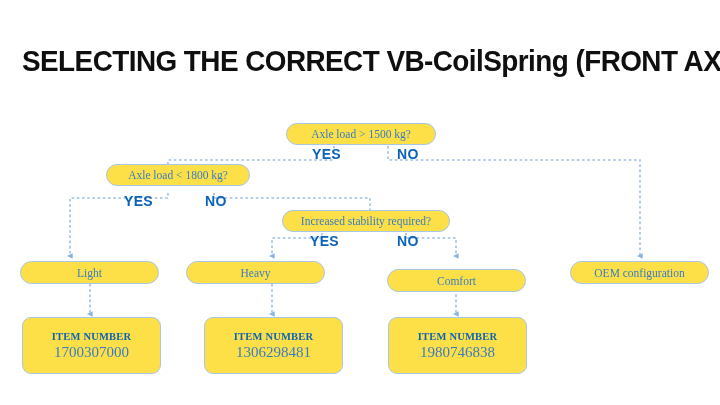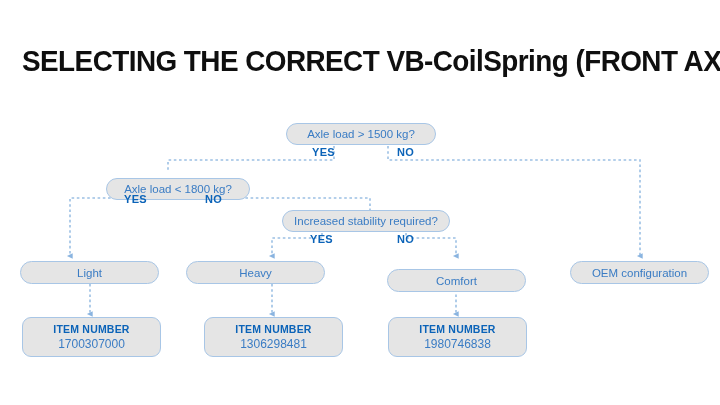--- a/index.html
+++ b/index.html
@@ -35,62 +35,63 @@
     left: 0;
     top: 0;
     width: 720px;
     height: 405px;
   }
 
   .node {
     position: absolute;
     box-sizing: border-box;
     border: 1.4px solid #a8c6e6;
-    background: #e5e5e5;
+    background: #fde047;
     display: flex;
     align-items: center;
     justify-content: center;
     color: #3a7cc4;
     font-size: 11.5px;
     white-space: nowrap;
+    font-family: Liberation Serif, serif;
   }
 
   .decision-node {
     height: 22px;
     border-radius: 11px;
   }
 
   .result-node {
     height: 23px;
     border-radius: 12px;
     text-align: center;
   }
 
   .item-node {
-    height: 40px;
+    height: 57px;
     border-radius: 9px;
     flex-direction: column;
     justify-content: center;
     gap: 2px;
   }
   .item-node .item-heading {
     font-weight: bold;
     font-size: 10.5px;
     color: #0b63b8;
     letter-spacing: 0.2px;
   }
   .item-node .item-value {
-    font-size: 12px;
+    font-size: 15px;
     color: #3a7cc4;
   }
 
   .branch-label {
     position: absolute;
     font-weight: bold;
-    font-size: 11px;
+    font-size: 14px;
     color: #0b63b8;
     letter-spacing: 0.3px;
     white-space: nowrap;
   }
 </style>
 </head>
 <body>
 
 <div id="page-title">SELECTING THE CORRECT VB-CoilSpring (FRONT AXLE)</div>
 
@@ -120,21 +121,21 @@
     <path d="M456,284 L456,314" marker-end="url(#arrowhead)"></path>
   </g>
 </svg>
 
 <div class="node decision-node" style="left:286px; top:123px; width:150px;">
   <span>Axle load &gt; 1500 kg?</span>
 </div>
 <div class="branch-label" style="left:312px; top:146px;">YES</div>
 <div class="branch-label" style="left:397px; top:146px;">NO</div>
 
-<div class="node decision-node" style="left:106px; top:178px; width:144px;">
+<div class="node decision-node" style="left:106px; top:164px; width:144px;">
   <span>Axle load &lt; 1800 kg?</span>
 </div>
 <div class="branch-label" style="left:124px; top:193px;">YES</div>
 <div class="branch-label" style="left:205px; top:193px;">NO</div>
 
 <div class="node decision-node" style="left:282px; top:210px; width:168px;">
   <span>Increased stability required?</span>
 </div>
 <div class="branch-label" style="left:310px; top:233px;">YES</div>
 <div class="branch-label" style="left:397px; top:233px;">NO</div>

